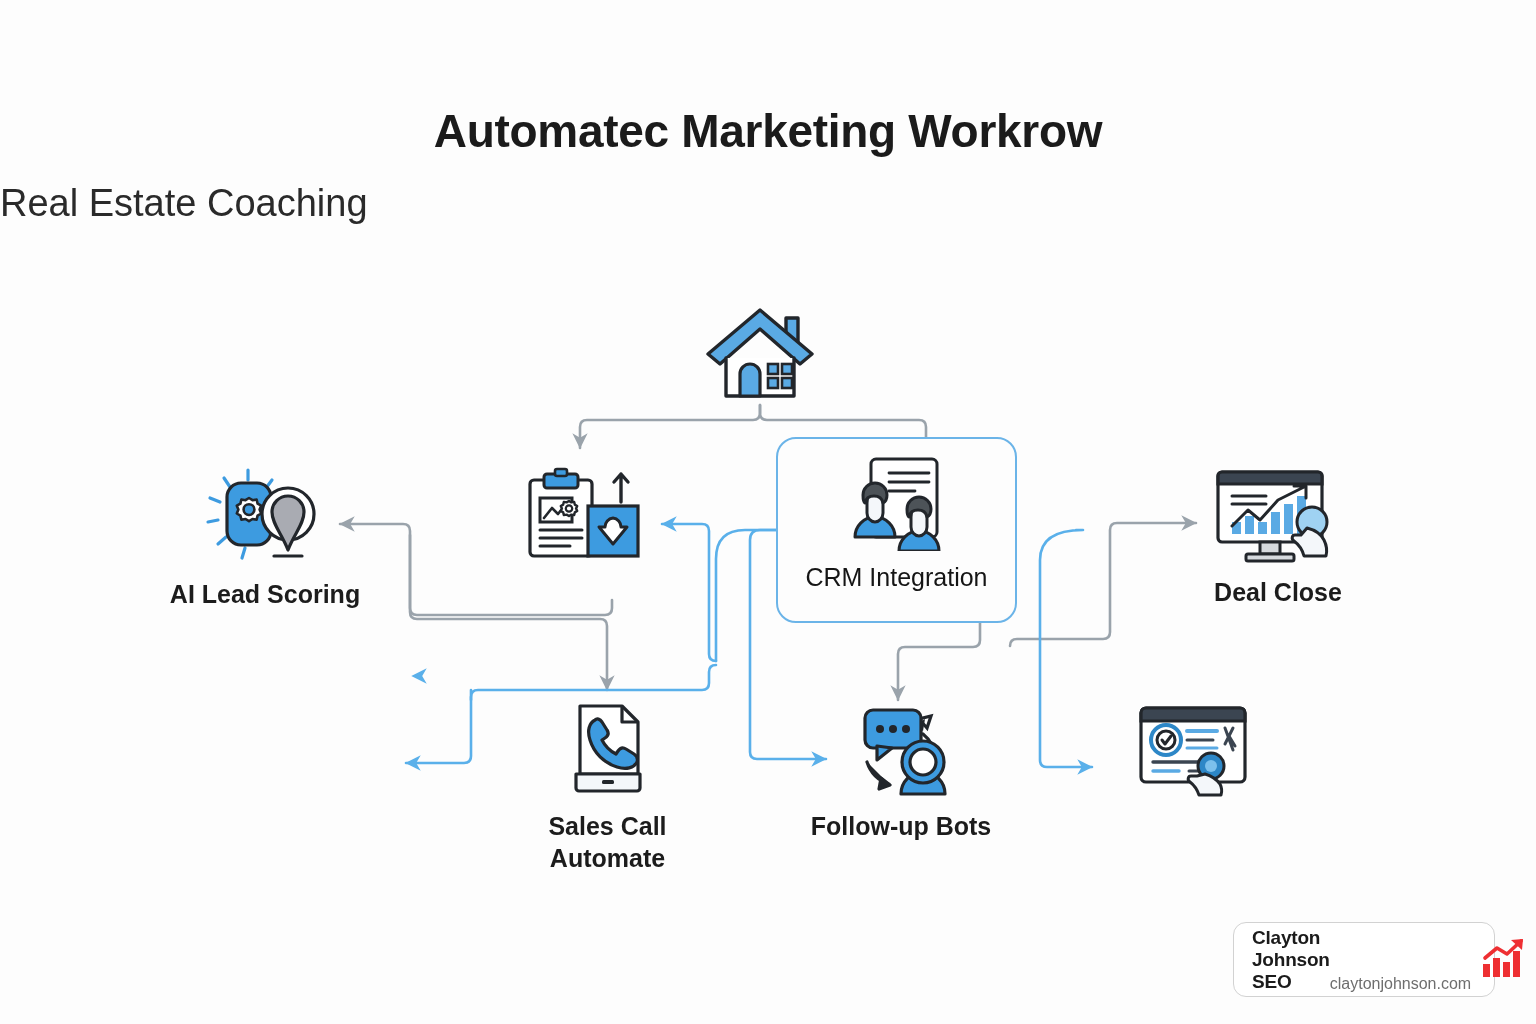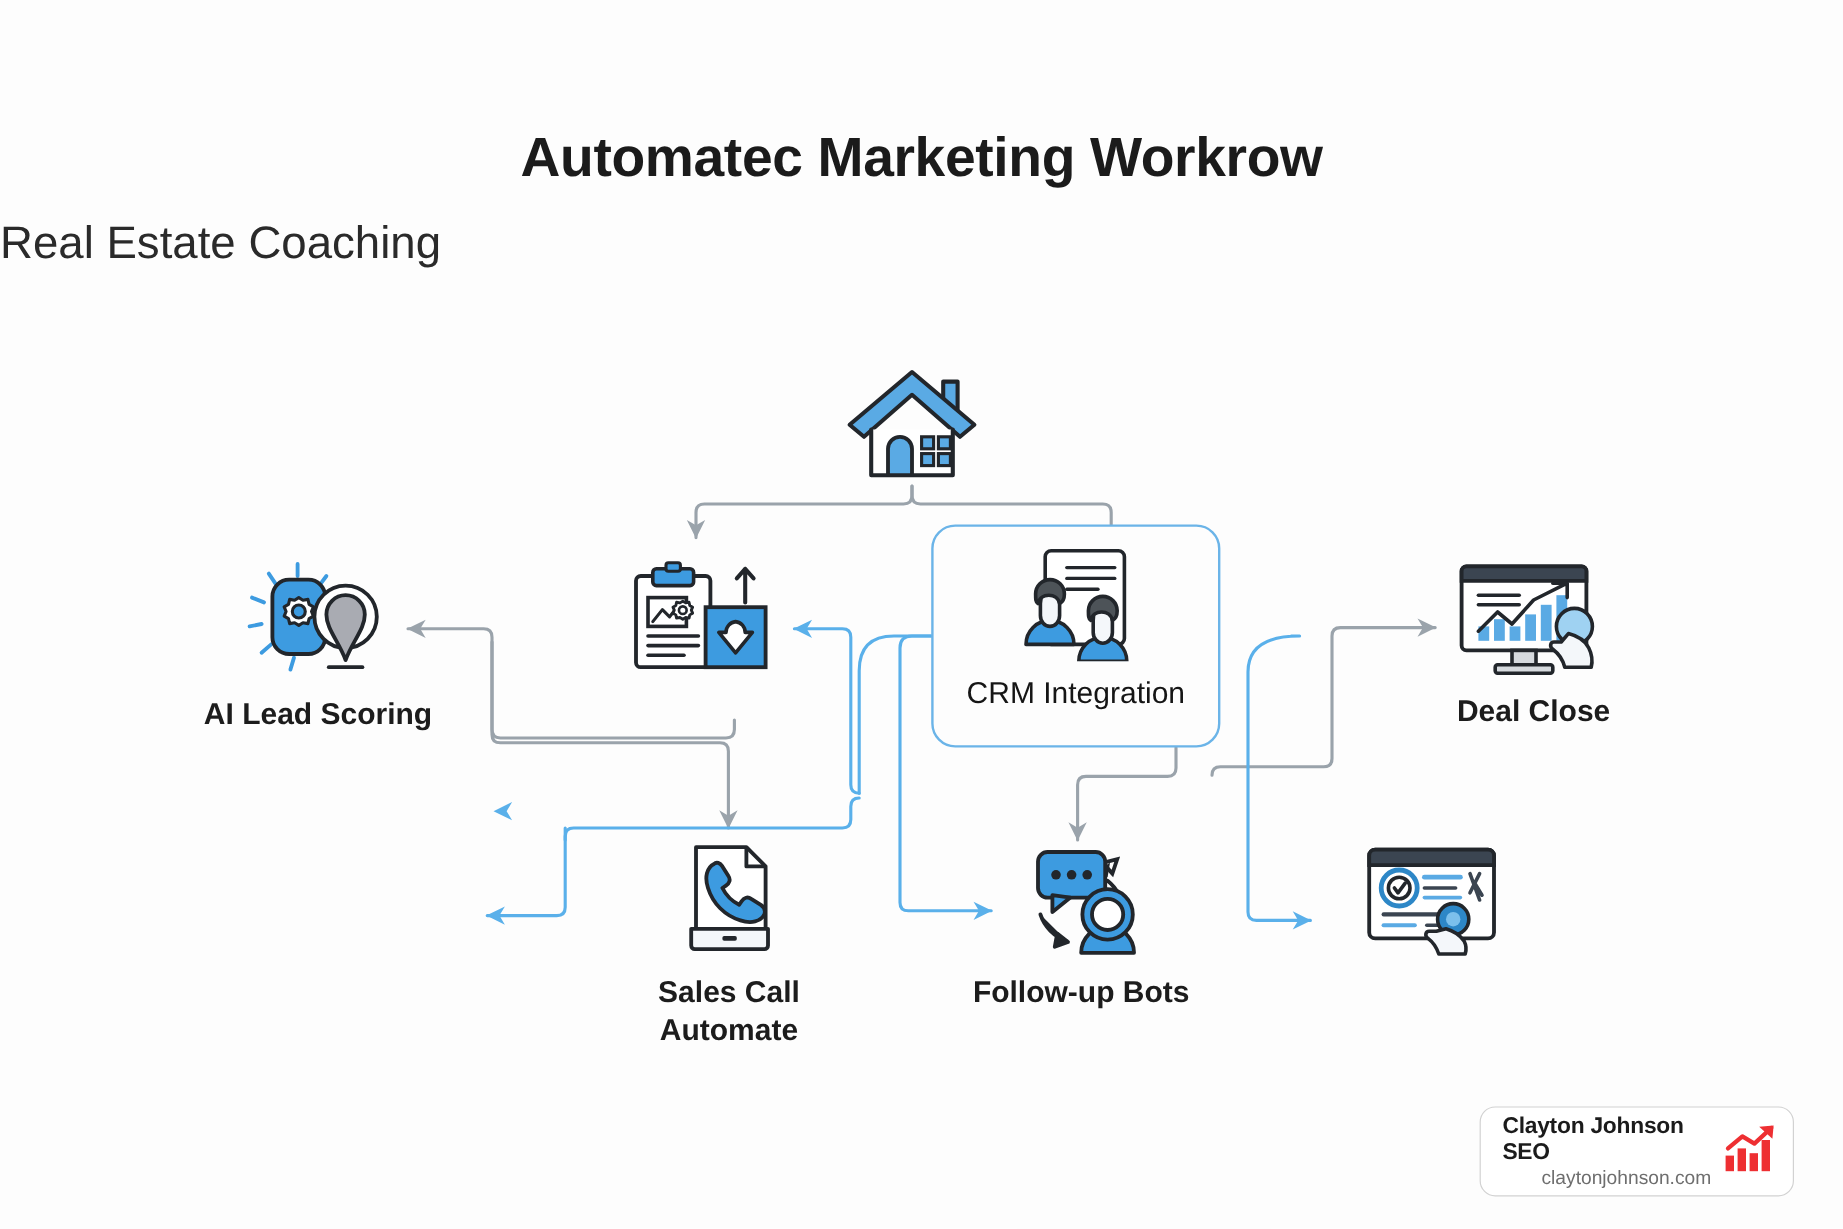--- a/index.html
+++ b/index.html
@@ -60,21 +60,21 @@
 
   
   #logo-badge {
     position: absolute; left: 1233px; top: 922px;
     width: 262px; height: 75px;
     border: 1.6px solid #d2d2d2; border-radius: 13px;
     background: #ffffff;
     display: flex; align-items: center; justify-content: space-between;
     padding: 0 14px 0 18px;
   }
-  #logo-badge .txtcol { display: flex; flex-direction: column; align-items: flex-end; flex: 1; }
+  #logo-badge .txtcol { display: flex; flex-direction: row; align-items: flex-end; flex: 1; }
   #logo-badge .brand { font-size: 19px; font-weight: 700; color: #1b1b1b; letter-spacing: -0.2px; }
   #logo-badge .site  { font-size: 16px; color: #6e6e6e; margin-top: 2px; }
   #logo-badge .mark  { margin-left: 10px; }
 </style>
 </head>
 <body>
 
 <div id="stage">
 
   <div id="title">Automatec Marketing Workrow</div>

